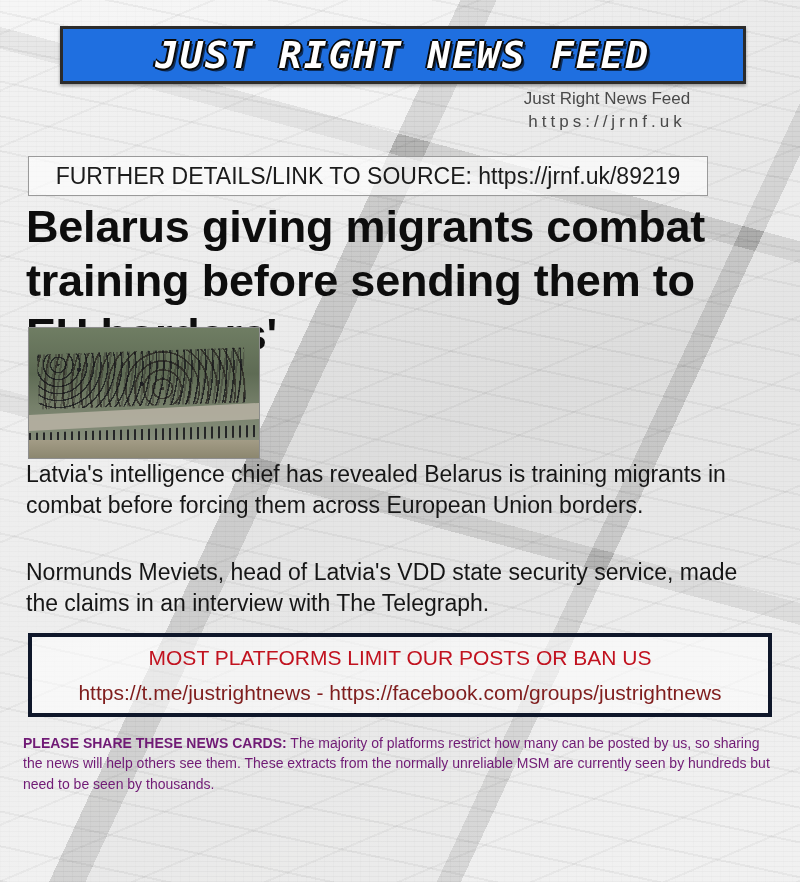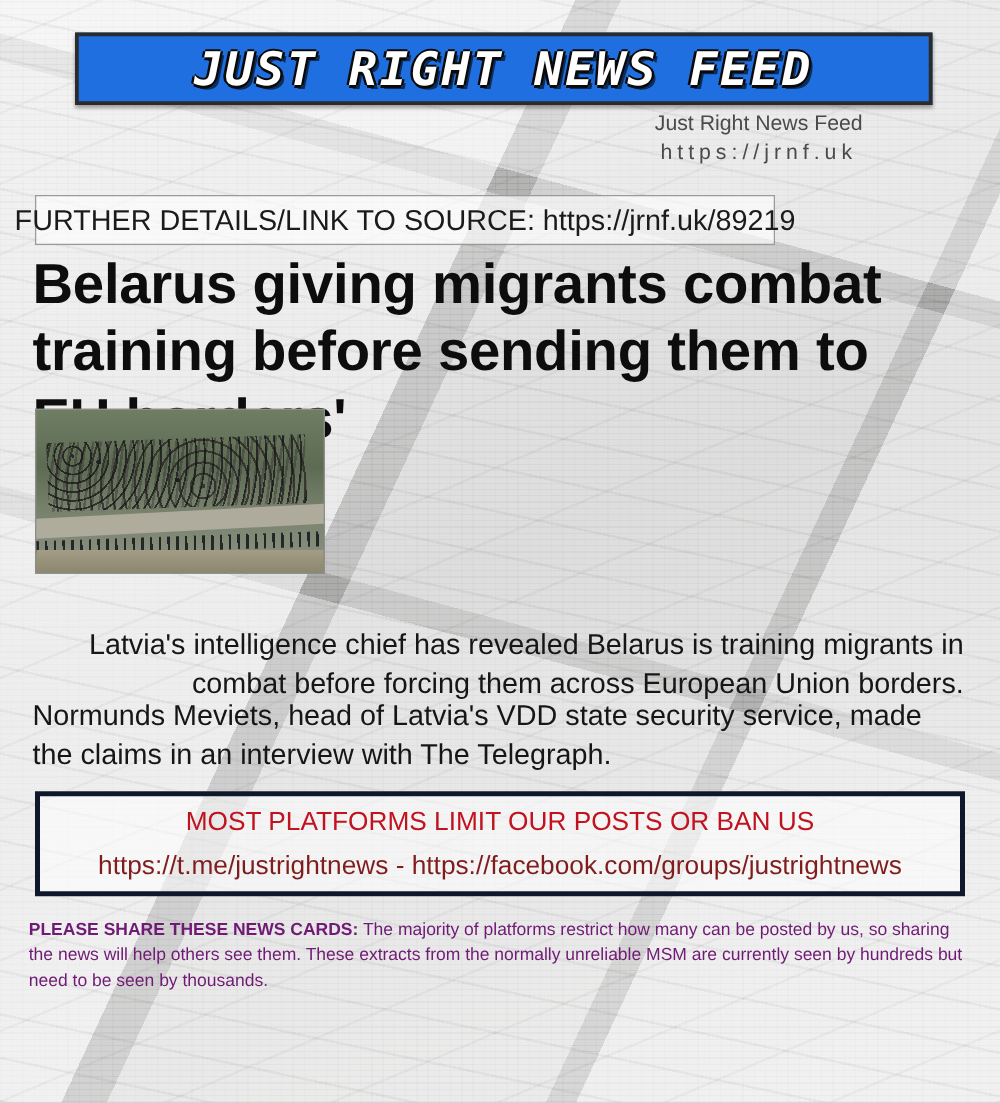--- a/index.html
+++ b/index.html
@@ -105,21 +105,21 @@
     font-size: 17px;
     letter-spacing: 4px;
     font-family: "Liberation Sans", sans-serif;
     margin-top: 2px;
   }
 
   .link-bar {
     position: absolute;
     left: 28px;
     top: 156px;
-    width: 592px;
+    width: 680px;
     box-sizing: border-box;
     height: 40px;
     background: rgba(255,255,255,0.62);
     border: 1px solid #9a9a9a;
     display: flex;
     align-items: center;
     justify-content: center;
   }
   .link-bar-text {
     font-size: 23px;
@@ -200,21 +200,21 @@
 
   .body-text {
     position: absolute;
     left: 26px;
     width: 745px;
     font-size: 23px;
     line-height: 1.36;
     color: #161616;
     font-family: "Liberation Sans", sans-serif;
   }
-  #para1 { top: 500px; text-align: right; }
+  #para1 { top: 459px; }
   #para2 { top: 557px; }
 
   .promo-box {
     position: absolute;
     left: 28px;
     top: 633px;
     width: 744px;
     box-sizing: border-box;
     height: 84px;
     background: rgba(255,255,255,0.55);

